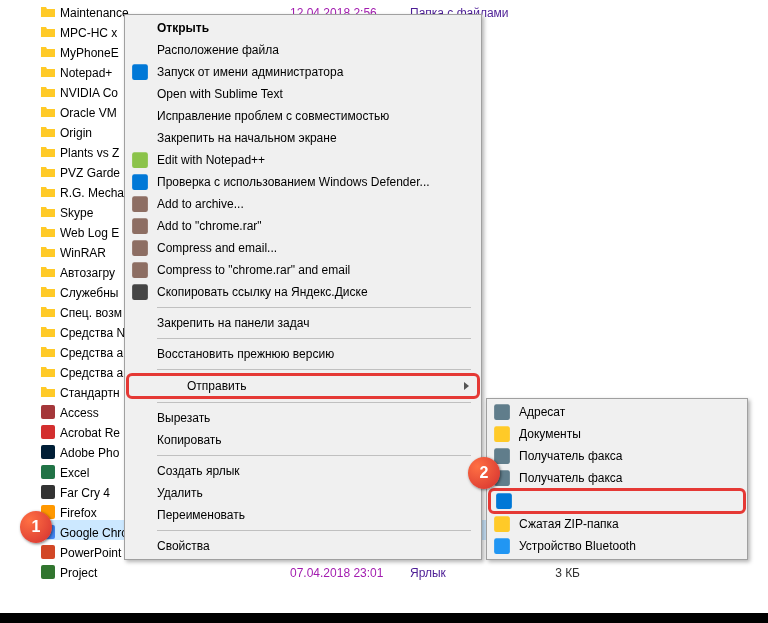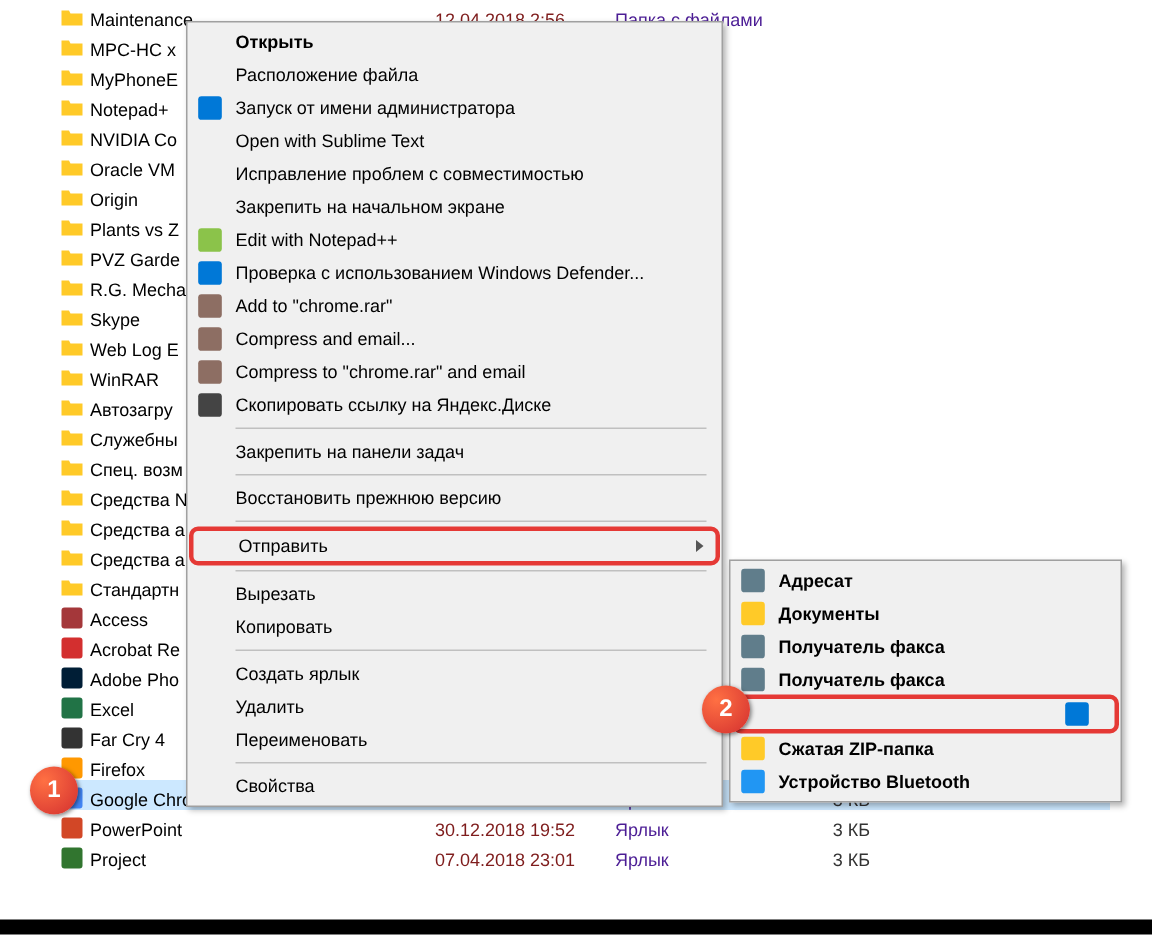--- a/index.html
+++ b/index.html
@@ -29,56 +29,55 @@
       width: 16px;
       height: 16px;
       margin-right: 4px;
       display: inline-flex;
       align-items: center;
       justify-content: center;
       flex-shrink: 0;
     }
     .folder-icon svg { width: 16px; height: 16px; }
     .file-name { width: 230px; overflow: hidden; }
-    .file-date { width: 120px; color: #7f1d1d; }
+    .file-date { width: 120px; color: #a21caf; }
     .file-type { width: 120px; color: #4c1d95; }
     .file-size { width: 50px; text-align: right; color: #333; margin-top: 21px; }
 
     .context-menu {
       position: absolute;
       background: #f0f0f0;
       border: 1px solid #a0a0a0;
       box-shadow: 2px 2px 4px rgba(0,0,0,0.3);
       padding: 2px;
       z-index: 10;
     }
     .main-menu {
       left: 124px;
       top: 14px;
       width: 358px;
     }
     .sub-menu {
       left: 486px;
-      top: 373px;
+      top: 398px;
       width: 262px;
-      font-weight: bold;
     }
     .menu-item {
       display: flex;
       align-items: center;
       height: 22px;
       padding: 0 8px 0 4px;
       cursor: default;
-      justify-content: flex-end;
     }
     .menu-item.highlighted {
       border: 3px solid #e53935;
       border-radius: 6px;
       margin: -1px;
       height: 26px;
+      gap: 28px;
     }
     .menu-icon {
       width: 18px;
       height: 18px;
       margin-right: 8px;
       display: inline-flex;
       align-items: center;
       justify-content: center;
       flex-shrink: 0;
     }
@@ -490,20 +489,28 @@
         </svg>
       </span>
       <span class="menu-label" style="">Проверка с использованием Windows Defender...</span>
     </div>
     <div class="menu-item">
       <span class="menu-icon">
         <svg viewBox="0 0 16 16">
           <rect x="1" y="1" width="14" height="14" rx="2" fill="#8d6e63"></rect>
         </svg>
       </span>
+      <span class="menu-label" style="">Add to archive...</span>
+    </div>
+    <div class="menu-item">
+      <span class="menu-icon">
+        <svg viewBox="0 0 16 16">
+          <rect x="1" y="1" width="14" height="14" rx="2" fill="#8d6e63"></rect>
+        </svg>
+      </span>
       <span class="menu-label" style="">Add to "chrome.rar"</span>
     </div>
     <div class="menu-item">
       <span class="menu-icon">
         <svg viewBox="0 0 16 16">
           <rect x="1" y="1" width="14" height="14" rx="2" fill="#8d6e63"></rect>
         </svg>
       </span>
       <span class="menu-label" style="">Compress and email...</span>
     </div>

